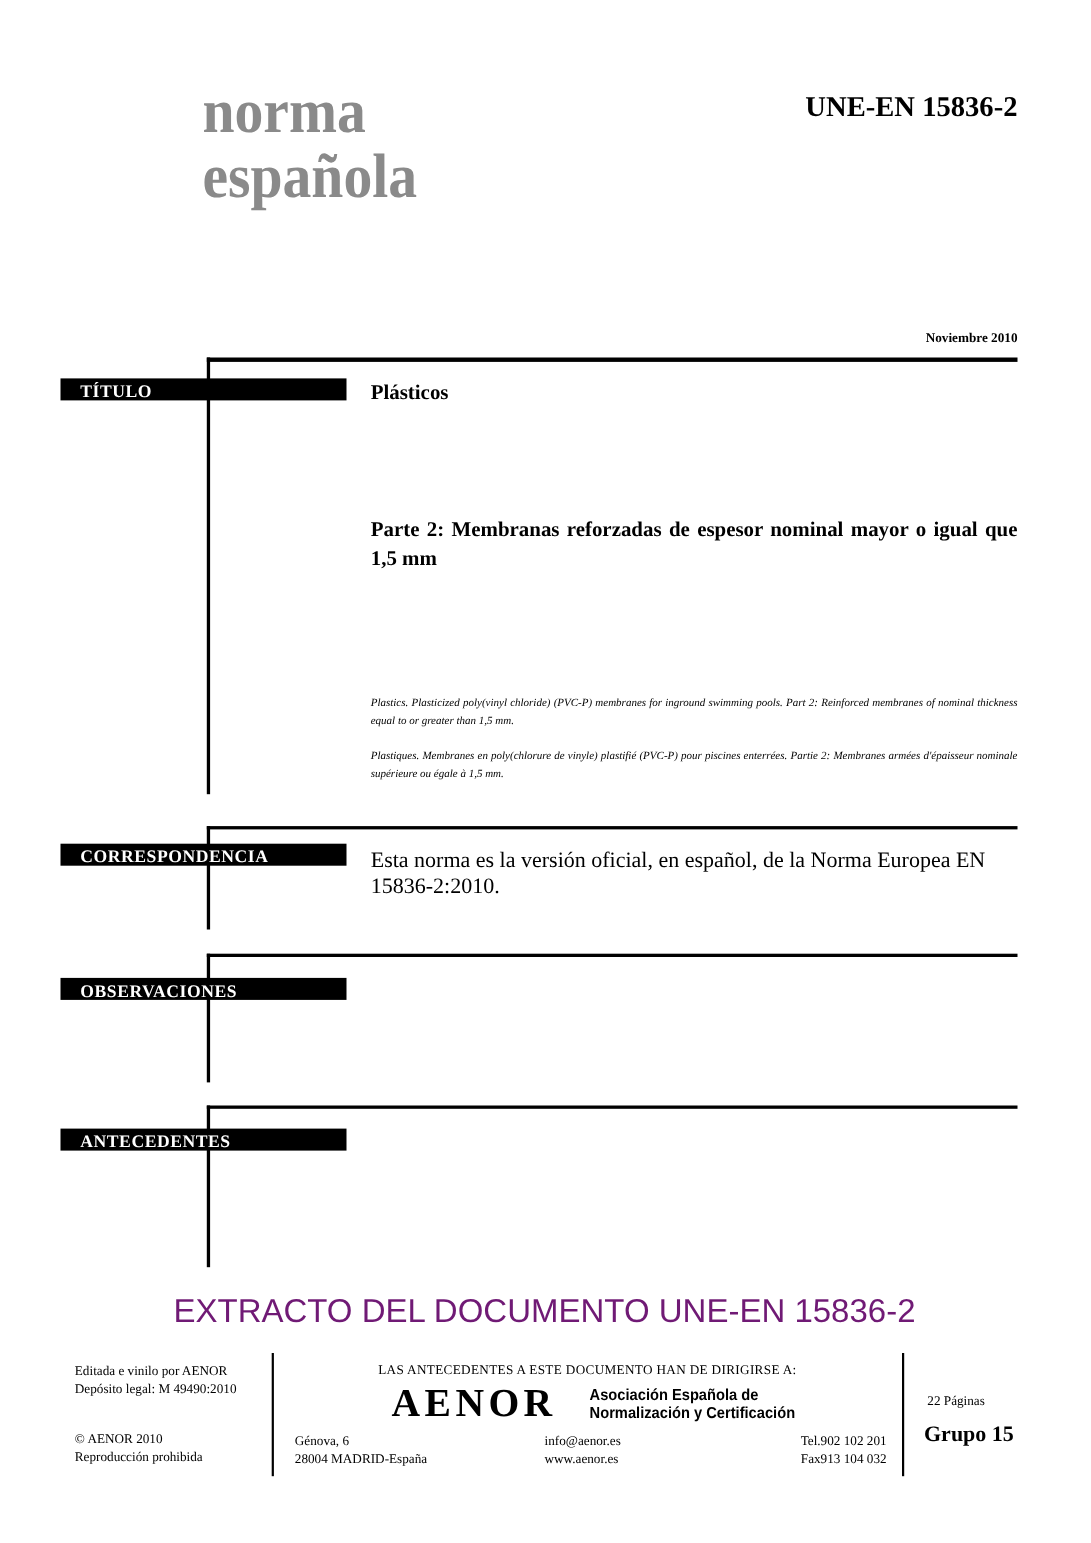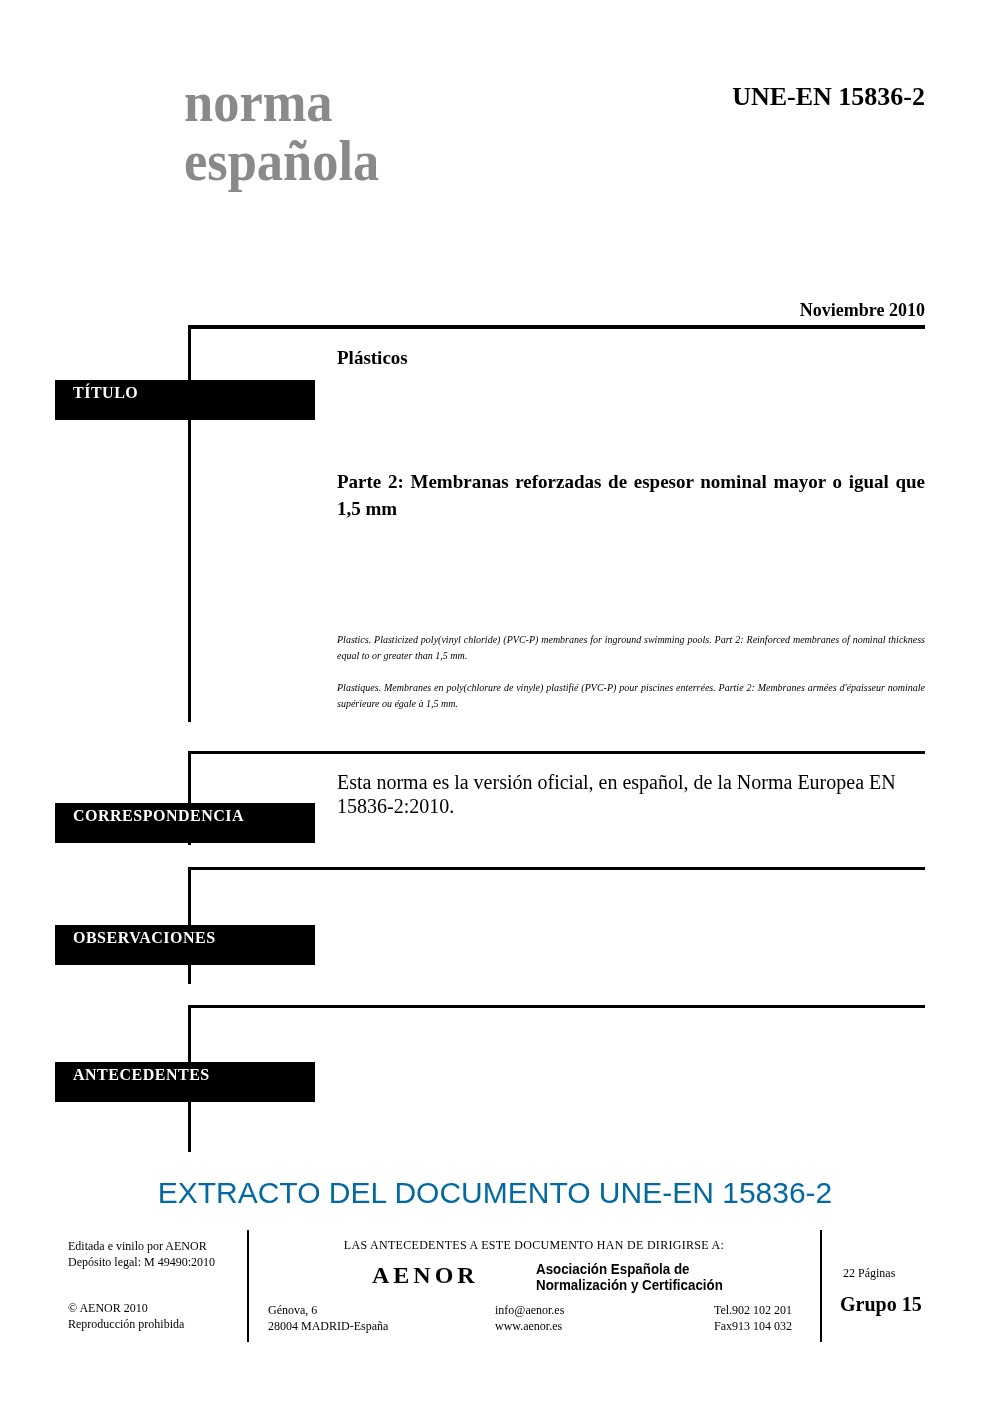--- a/index.html
+++ b/index.html
@@ -12,33 +12,32 @@
   
   .brand{
     left:184px;top:72px;
     font-weight:bold;font-size:57px;line-height:59px;color:#8a8a8a;
     letter-spacing:0px;transform:scaleX(0.92);transform-origin:left top;
   }
   .doc-code{
     right:67px;top:82px;font-weight:bold;font-size:26px;text-align:right;
   }
   .issue-date{
-    right:67px;top:300px;font-weight:bold;font-size:18px;text-align:right;
+    right:67px;top:300px;font-weight:bold;font-size:12px;text-align:right;
   }
   
   .rule-h{background:#000;height:3px;left:188px;width:737px;}
   .rule-h.thick{height:4px;}
   .rail-v{background:#000;width:3px;left:188px;}
   
   .label-box{
-    left:55px;width:260px;height:40px;background:#000;color:#fff;
+    left:55px;width:260px;height:20px;background:#000;color:#fff;
     font-weight:bold;font-size:16px;line-height:26px;
     padding-left:18px;box-sizing:border-box;letter-spacing:0.5px;
     white-space:nowrap;
-    margin-top:36px;
   }
   
   .content-col{left:337px;width:588px;}
   .title-head{font-weight:bold;font-size:19px;}
   .title-para{
     font-weight:bold;font-size:19px;line-height:27px;
     text-align:justify;
   }
   .lang-para{
     font-style:italic;font-size:10px;line-height:16px;text-align:justify;
@@ -50,30 +49,30 @@
   .extracto{
     left:55px;width:880px;top:1176px;text-align:center;
     font-family:"Liberation Sans", sans-serif;
     font-size:30px;letter-spacing:0px;
   }
   
   .ft{font-size:12px;line-height:16px;}
   .ft-divider{background:#000;width:2px;top:1230px;height:112px;}
   .ft-notice{left:250px;width:568px;top:1238px;text-align:center;font-size:12px;letter-spacing:0.3px;}
   .aenor-logo{
-    left:372px;top:1256px;font-weight:bold;font-size:24px;line-height:38px;
+    left:356px;top:1256px;font-weight:bold;font-size:36px;line-height:38px;
     letter-spacing:4px;
   }
   .aenor-org{
     left:536px;top:1261px;
     font-family:"Liberation Sans", sans-serif;font-weight:bold;
     font-size:14.5px;line-height:16px;
     transform:scaleX(0.92);transform-origin:left top;white-space:nowrap;
   }
-  .telfax-row{display:flex;width:106px;justify-content:center;}
+  .telfax-row{display:flex;width:106px;justify-content:flex-end;}
   .pages-note{left:843px;top:1266px;font-size:12px;}
   .group-note{left:840px;top:1293px;font-size:20px;font-weight:bold;}
 </style>
 </head>
 <body>
 
 <div class="page">
 
   <div class="abs brand" style="color: rgb(138, 138, 138);">
     <div>norma</div>
@@ -97,21 +96,21 @@
   <div class="abs content-col body-text" style="top:770px;">Esta norma es la versión oficial, en español, de la Norma Europea EN 15836-2:2010.</div>
 
   <div class="abs rule-h" style="top:867px;"></div>
   <div class="abs rail-v" style="top:867px;height:117px;"></div>
   <div class="abs label-box" style="top:889px;">OBSERVACIONES</div>
 
   <div class="abs rule-h" style="top:1005px;"></div>
   <div class="abs rail-v" style="top:1005px;height:147px;"></div>
   <div class="abs label-box" style="top:1026px;">ANTECEDENTES</div>
 
-  <div class="abs extracto" id="extracto" style="color: #0369a1;">EXTRACTO DEL DOCUMENTO UNE-EN 15836-2</div>
+  <div class="abs extracto" id="extracto" style="color: #701a75;">EXTRACTO DEL DOCUMENTO UNE-EN 15836-2</div>
 
   <div class="abs ft-divider" style="left:247px;"></div>
   <div class="abs ft-divider" style="left:820px;"></div>
 
   <div class="abs ft" style="left:68px;top:1238px;">
     <div>Editada e vinilo por AENOR</div>
     <div>Depósito legal: M 49490:2010</div>
   </div>
   <div class="abs ft" style="left:68px;top:1300px;">
     <div>© AENOR 2010</div>

